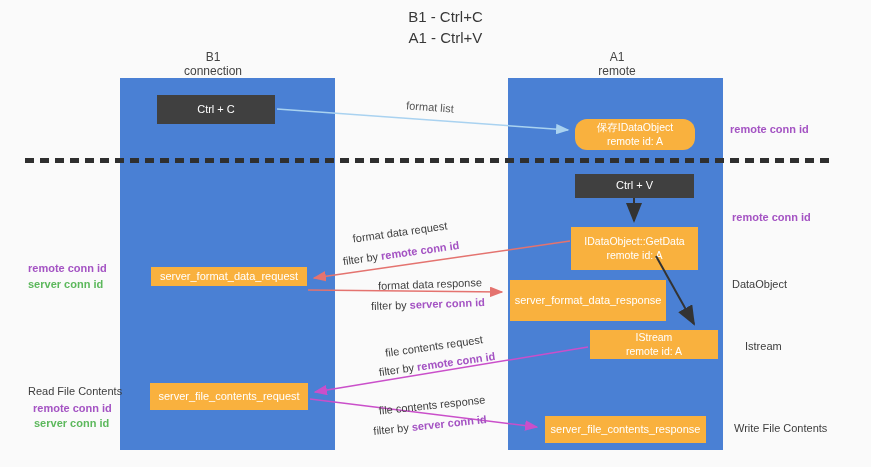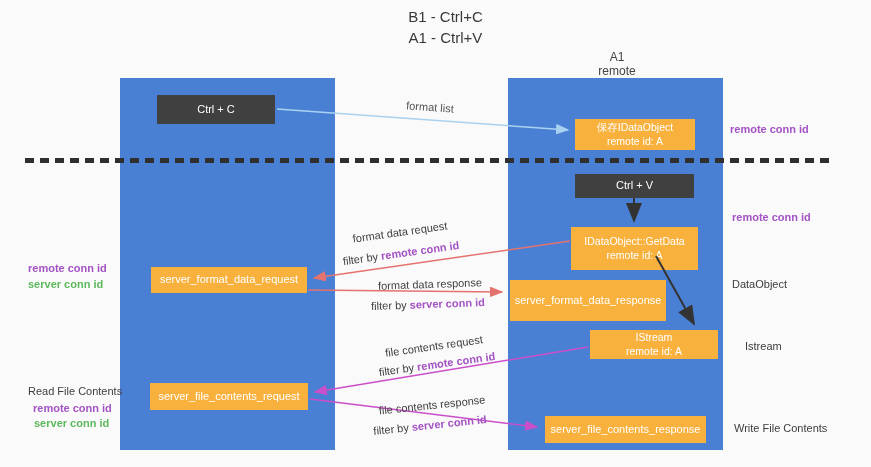--- a/index.html
+++ b/index.html
@@ -27,49 +27,53 @@
 </head>
 <body>
 
 <div id="stage">
 
   <div class="title">
     <div>B1 - Ctrl+C</div>
     <div>A1 - Ctrl+V</div>
   </div>
 
+  <div class="lane-header" style="left:153px;">
+    <div>B1</div>
+    <div>connection</div>
+  </div>
   <div class="lane-header" style="left:557px;">
     <div>A1</div>
     <div>remote</div>
   </div>
 
   <div class="lane" style="left:120px;"></div>
   <div class="lane" style="left:508px;"></div>
 
   <div class="dashline"></div>
 
   <div class="node green" style="left:157px;top:95px;width:118px;height:29px;">
     <div>Ctrl + C</div>
   </div>
 
-  <div class="node orange" style="left:575px;top:119px;width:120px;height:31px;font-size:10.5px;">
+  <div class="node orange" style="left:575px;top:119px;width:120px;height:31px;font-size:10.5px;border-radius:12px;">
     <div>保存IDataObject</div>
     <div>remote id: A</div>
   </div>
 
   <div class="node green" style="left:575px;top:174px;width:119px;height:24px;">
     <div>Ctrl + V</div>
   </div>
 
   <div class="node orange" style="left:571px;top:227px;width:127px;height:43px;font-size:10.5px;">
     <div>IDataObject::GetData</div>
     <div>remote id: A</div>
   </div>
 
-  <div class="node orange" style="left:151px;top:267px;width:156px;height:26px;">
+  <div class="node orange" style="left:151px;top:267px;width:156px;height:19px;">
     <div>server_format_data_request</div>
   </div>
 
   <div class="node orange" style="left:510px;top:280px;width:156px;height:41px;">
     <div>server_format_data_response</div>
   </div>
 
   <div class="node orange" style="left:590px;top:330px;width:128px;height:29px;font-size:10.5px;">
     <div>IStream</div>
     <div>remote id: A</div>

